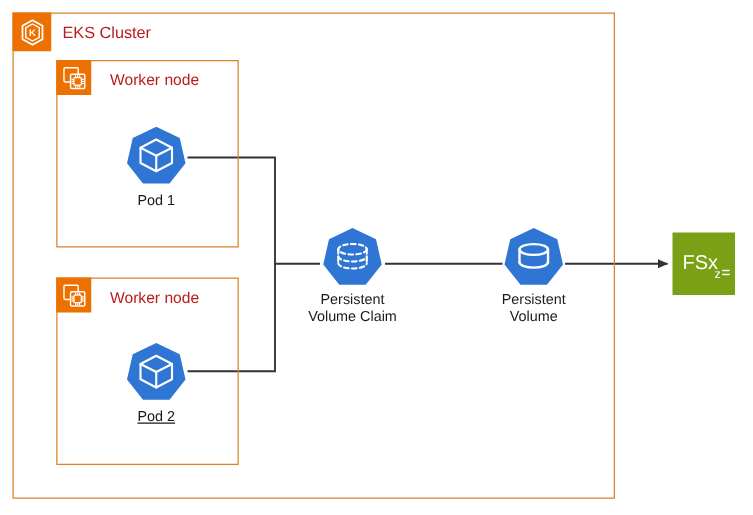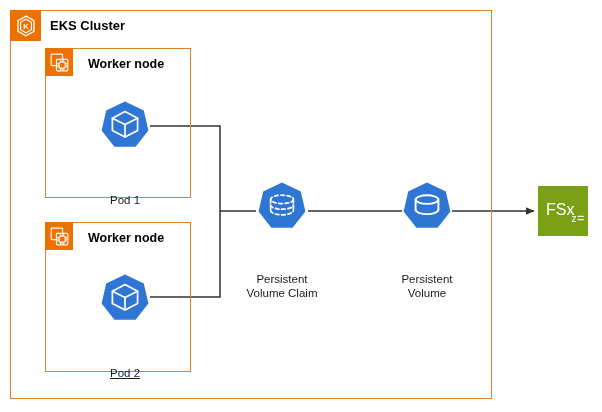--- a/index.html
+++ b/index.html
@@ -18,34 +18,34 @@
   .worker-box{border:1.5px solid #D9822B;}
   #worker-node-1-box{left:45px;top:48px;width:146px;height:150px;}
   #worker-node-2-box{left:45px;top:222px;width:146px;height:150px;}
 
   
   .tab-icon{position:absolute;background:#ED7100;display:flex;align-items:center;justify-content:center;}
   #eks-cluster-icon{left:10px;top:10px;width:31px;height:31px;}
   #worker-node-1-icon{left:45px;top:48px;width:28px;height:28px;}
   #worker-node-2-icon{left:45px;top:222px;width:28px;height:28px;}
 
-  .tab-label{position:absolute;color:#000000;font-size:12.5px;white-space:nowrap;line-height:1;font-weight:bold;}
+  .tab-label{position:absolute;color:#b91c1c;font-size:12.5px;white-space:nowrap;line-height:1;}
   #eks-cluster-title{left:50px;top:19px;font-size:13px;}
   #worker-node-1-title{left:88px;top:58px;}
   #worker-node-2-title{left:88px;top:232px;}
 
   
   .k8s-node{position:absolute;width:54px;height:54px;}
   #pod-1-node{left:98px;top:99px;}
   #pod-2-node{left:98px;top:272px;}
   #pvc-node{left:255px;top:180px;}
   #pv-node{left:400px;top:180px;}
 
   .node-label{position:absolute;text-align:center;color:#1a1a1a;
-    font-size:11.5px;line-height:13.5px;white-space:pre-line;margin-top:39px;}
+    font-size:11.5px;line-height:13.5px;white-space:pre-line;}
   #pod-1-label{left:65px;top:155px;width:120px;}
   #pod-2-label{left:65px;top:328px;width:120px;text-decoration:underline;}
   #pvc-label{left:222px;top:234px;width:120px;}
   #pv-label{left:367px;top:234px;width:120px;}
 
   
   #fsx-node{position:absolute;left:538px;top:186px;width:50px;height:50px;
     background:#7AA116;display:block;}
   #fsx-glyph{position:absolute;left:538px;top:186px;width:50px;height:50px;}
 

